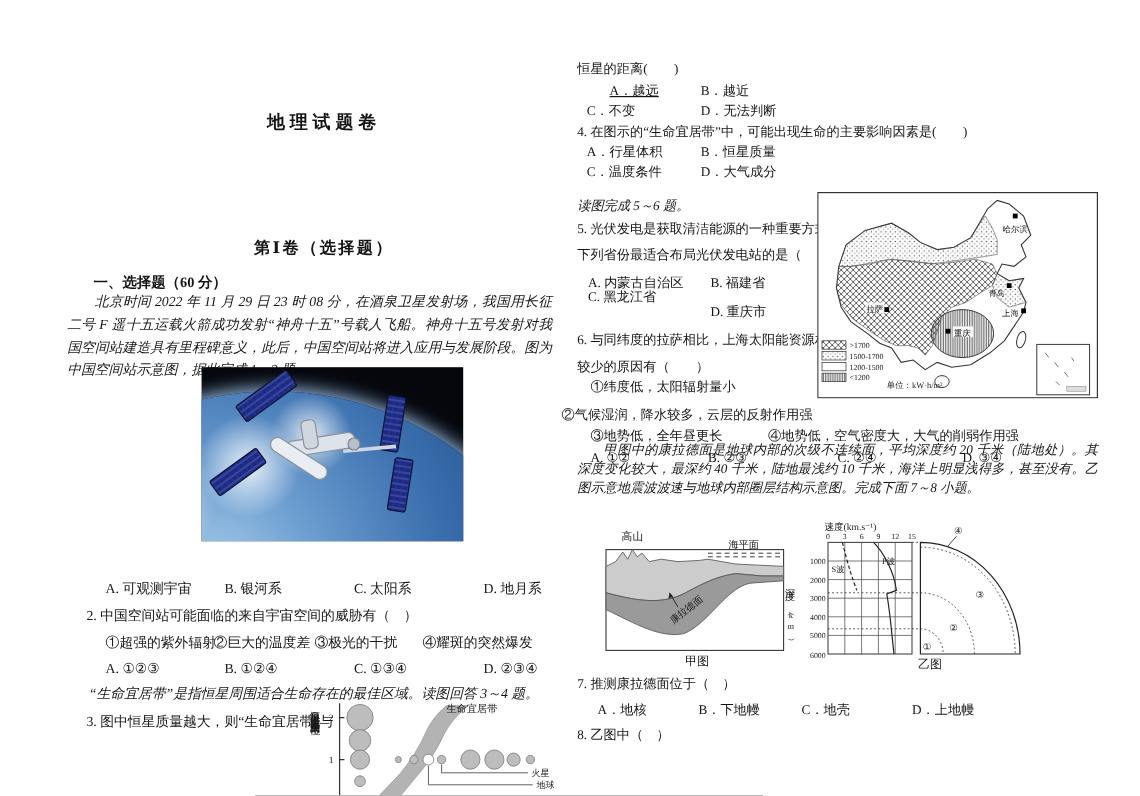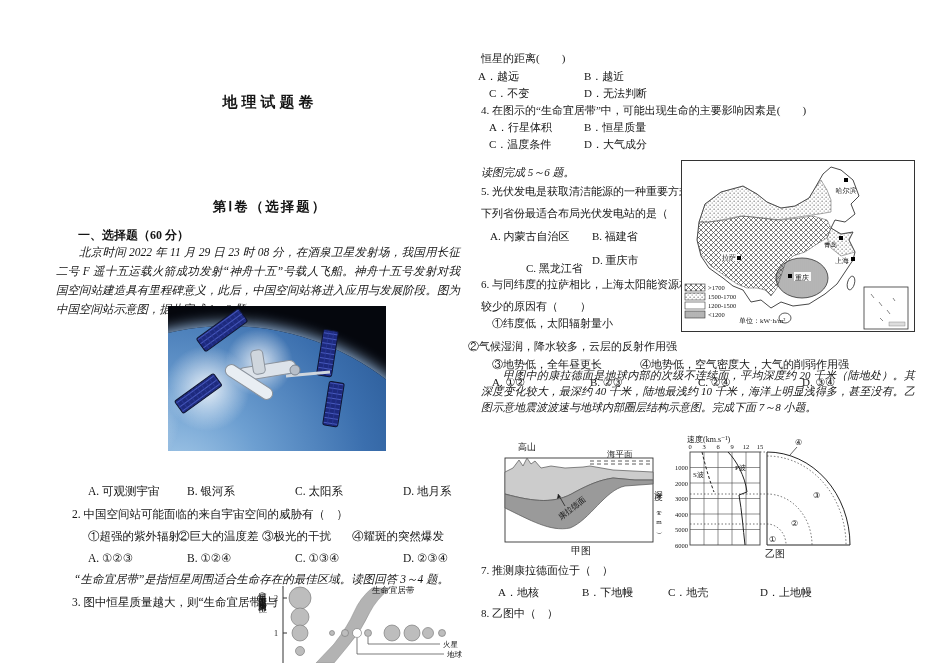--- a/index.html
+++ b/index.html
@@ -28,21 +28,21 @@
        radial-gradient(circle at 12% 34%, rgba(255,255,255,.90) 0%, rgba(255,255,255,0) 14%),
        radial-gradient(circle at 22% 26%, rgba(255,255,255,.55) 0%, rgba(255,255,255,0) 12%);}
   svg text{font-family:"Liberation Serif","DejaVu Serif",serif;fill:#151515;}
 </style>
 </head>
 <body>
 
 <div class="page">
 
   <div class="abs c b t15" style="left:75px;top:93px;width:390px;letter-spacing:4px;">地理试题卷</div>
-  <div class="abs c b t13" style="left:75px;top:198px;width:390px;letter-spacing:2px;font-family:Liberation Serif, serif;">第Ⅰ卷（选择题）</div>
+  <div class="abs c b t13" style="left:75px;top:198px;width:390px;letter-spacing:2px;">第Ⅰ卷（选择题）</div>
   <div class="abs b t12" style="left:78px;top:227px;">一、选择题（60 分）</div>
 
   <div class="abs kai jf ind t115" style="left:56px;top:243px;width:404px;">北京时间 2022 年 11 月 29 日 23 时 08 分，在酒泉卫星发射场，我国用长征二号 F 遥十五运载火箭成功发射“神舟十五”号载人飞船。神舟十五号发射对我国空间站建造具有里程碑意义，此后，中国空间站将进入应用与发展阶段。图为中国空间站示意图，据此完成 1～2 题。</div>
 
   <div class="abs photo" style="left:168px;top:306px;width:218px;height:145px;">
     <div class="earth"></div>
     <div class="clouds"></div>
     <svg class="abs" style="left:0;top:0;" width="218" height="145" viewBox="0 0 218 145">
       <defs>
         <pattern id="ppanel" width="5" height="5" patternUnits="userSpaceOnUse">
@@ -114,38 +114,38 @@
     <g stroke="#444" stroke-width="0.7" fill="none">
       <path d="M100,53 V60 H172"></path>
       <path d="M89,54 V70 H176"></path>
     </g>
     <text x="104" y="9" font-size="8.5">生命宜居带</text>
     <text x="175" y="63" font-size="7.5">火星</text>
     <text x="179" y="73" font-size="7.5">地球</text>
   </svg>
 
   <div class="abs t11 nw" style="left:481px;top:50px;">恒星的距离(　　)</div>
-  <div class="abs t11 nw" style="left:478px;top:68px;">A．越远</div>
+  <div class="abs t11 nw" style="left:508px;top:68px;text-decoration:underline;">A．越远</div>
   <div class="abs t11 nw" style="left:584px;top:68px;">B．越近</div>
   <div class="abs t11 nw" style="left:489px;top:85px;">C．不变</div>
   <div class="abs t11 nw" style="left:584px;top:85px;">D．无法判断</div>
 
   <div class="abs t11 nw" style="left:481px;top:102px;">4. 在图示的“生命宜居带”中，可能出现生命的主要影响因素是(　　)</div>
   <div class="abs t11 nw" style="left:489px;top:119px;">A．行星体积</div>
   <div class="abs t11 nw" style="left:584px;top:119px;">B．恒星质量</div>
   <div class="abs t11 nw" style="left:489px;top:136px;">C．温度条件</div>
   <div class="abs t11 nw" style="left:584px;top:136px;">D．大气成分</div>
 
   <div class="abs kai t11 nw" style="left:481px;top:164px;">读图完成 5～6 题。</div>
 
   <div class="abs t11 nw" style="left:481px;top:183px;">5. 光伏发电是获取清洁能源的一种重要方式，</div>
   <div class="abs t11 nw" style="left:481px;top:205px;">下列省份最适合布局光伏发电站的是（　　）</div>
   <div class="abs t11 nw" style="left:490px;top:228px;">A. 内蒙古自治区</div>
   <div class="abs t11 nw" style="left:592px;top:228px;">B. 福建省</div>
-  <div class="abs t11 nw" style="left:490px;top:260px;margin-left:36px;">C. 黑龙江省</div>
+  <div class="abs t11 nw" style="left:490px;top:240px;">C. 黑龙江省</div>
   <div class="abs t11 nw" style="left:592px;top:252px;">D. 重庆市</div>
 
   <div class="abs t11 nw" style="left:481px;top:276px;">6. 与同纬度的拉萨相比，上海太阳能资源相对</div>
   <div class="abs t11 nw" style="left:481px;top:298px;">较少的原因有（　　）</div>
   <div class="abs t11 nw" style="left:492px;top:315px;">①纬度低，太阳辐射量小</div>
   <div class="abs t11 nw" style="left:468px;top:338px;">②气候湿润，降水较多，云层的反射作用强</div>
   <div class="abs t11 nw" style="left:492px;top:356px;">③地势低，全年昼更长</div>
   <div class="abs t11 nw" style="left:640px;top:356px;">④地势低，空气密度大，大气的削弱作用强</div>
   <div class="abs t11 nw" style="left:492px;top:374px;">A. ①②</div>
   <div class="abs t11 nw" style="left:590px;top:374px;">B. ②③</div>

